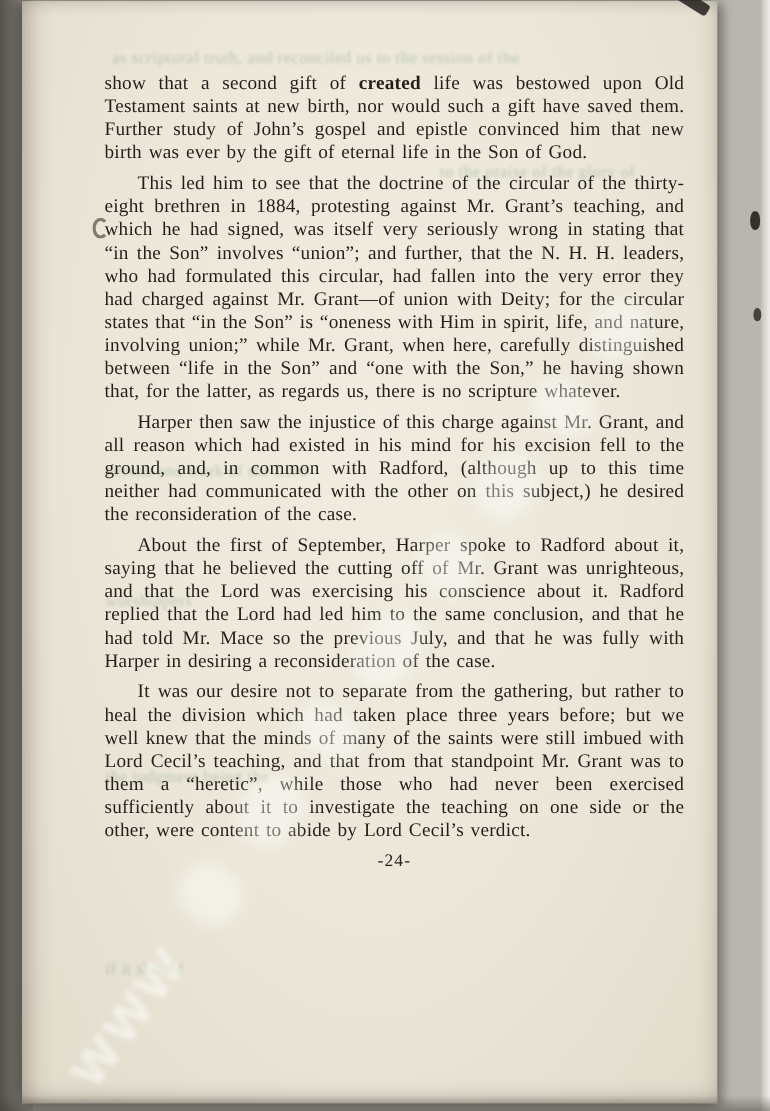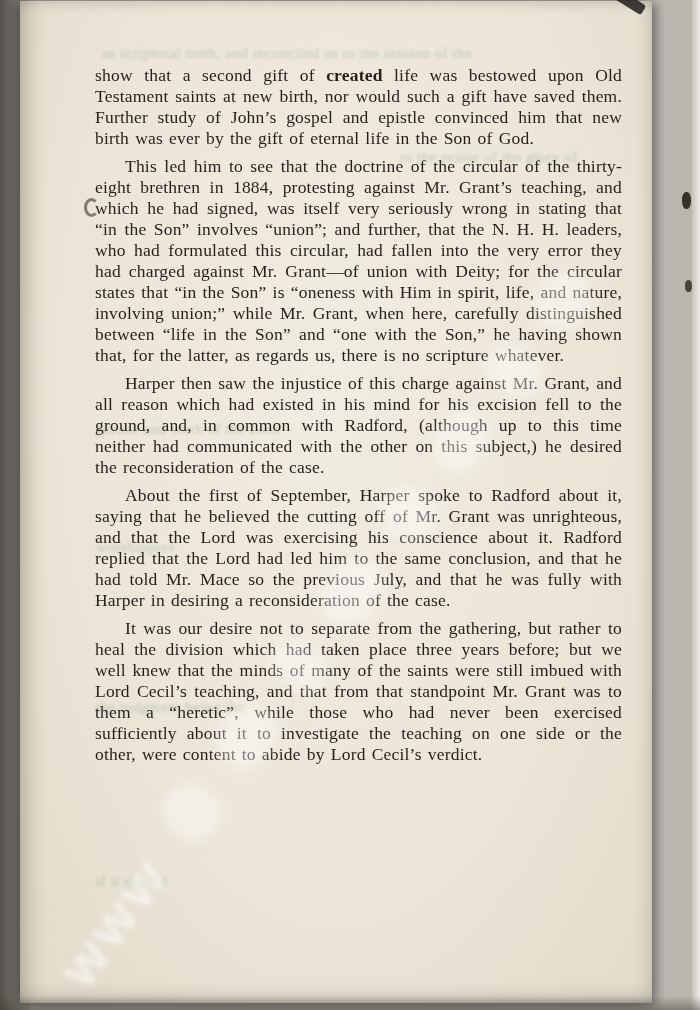--- a/index.html
+++ b/index.html
@@ -182,20 +182,21 @@
         <div class="bleed" style="top: 872px; left: 76px; width: 110px;">if it should</div>
       </div>
 
     <div class="text-block">
 
     <p class="para"><span>show that a second gift of </span><b>created</b><span> life was bestowed upon Old Testament saints at new birth, nor would such a gift have saved them. Further study of John’s gospel and epistle convinced him that new birth was ever by the gift of eternal life in the Son of God.</span></p>
         <p class="para indent"><span>This led him to see that the doctrine of the circular of the thirty-eight brethren in 1884, protesting against Mr. Grant’s teaching, and which he had signed, was itself very seriously wrong in stating that “in the Son” involves “union”; and further, that the N. H. H. leaders, who had formulated this circular, had fallen into the very error they had charged against Mr. Grant—of union with Deity; for the circular states that “in the Son” is “oneness with Him in spirit, life, and nature, involving union;” while Mr. Grant, when here, carefully distinguished between “life in the Son” and “one with the Son,” he having shown that, for the latter, as regards us, there is no scripture whatever.</span></p>
         <p class="para indent"><span>Harper then saw the injustice of this charge against Mr. Grant, and all reason which had existed in his mind for his excision fell to the ground, and, in common with Radford, (although up to this time neither had communicated with the other on this subject,) he desired the reconsideration of the case.</span></p>
         <p class="para indent"><span>About the first of September, Harper spoke to Radford about it, saying that he believed the cutting off of Mr. Grant was unrighteous, and that the Lord was exercising his conscience about it. Radford replied that the Lord had led him to the same conclusion, and that he had told Mr. Mace so the previous July, and that he was fully with Harper in desiring a reconsideration of the case.</span></p>
         <p class="para indent"><span>It was our desire not to separate from the gathering, but rather to heal the division which had taken place three years before; but we well knew that the minds of many of the saints were still imbued with Lord Cecil’s teaching, and that from that standpoint Mr. Grant was to them a “heretic”, while those who had never been exercised sufficiently about it to investigate the teaching on one side or the other, were content to abide by Lord Cecil’s verdict.</span></p>
+        <div class="page-number">-24-</div>
       </div>
 
     <div class="watermark">
       <span class="wm-text">www</span>
       <span class="wm-blob s1"></span>
       <span class="wm-blob s2"></span>
       <span class="wm-blob s3"></span>
       <span class="wm-blob s4"></span>
       <span class="wm-blob s5"></span>
       <span class="wm-blob s6"></span>

